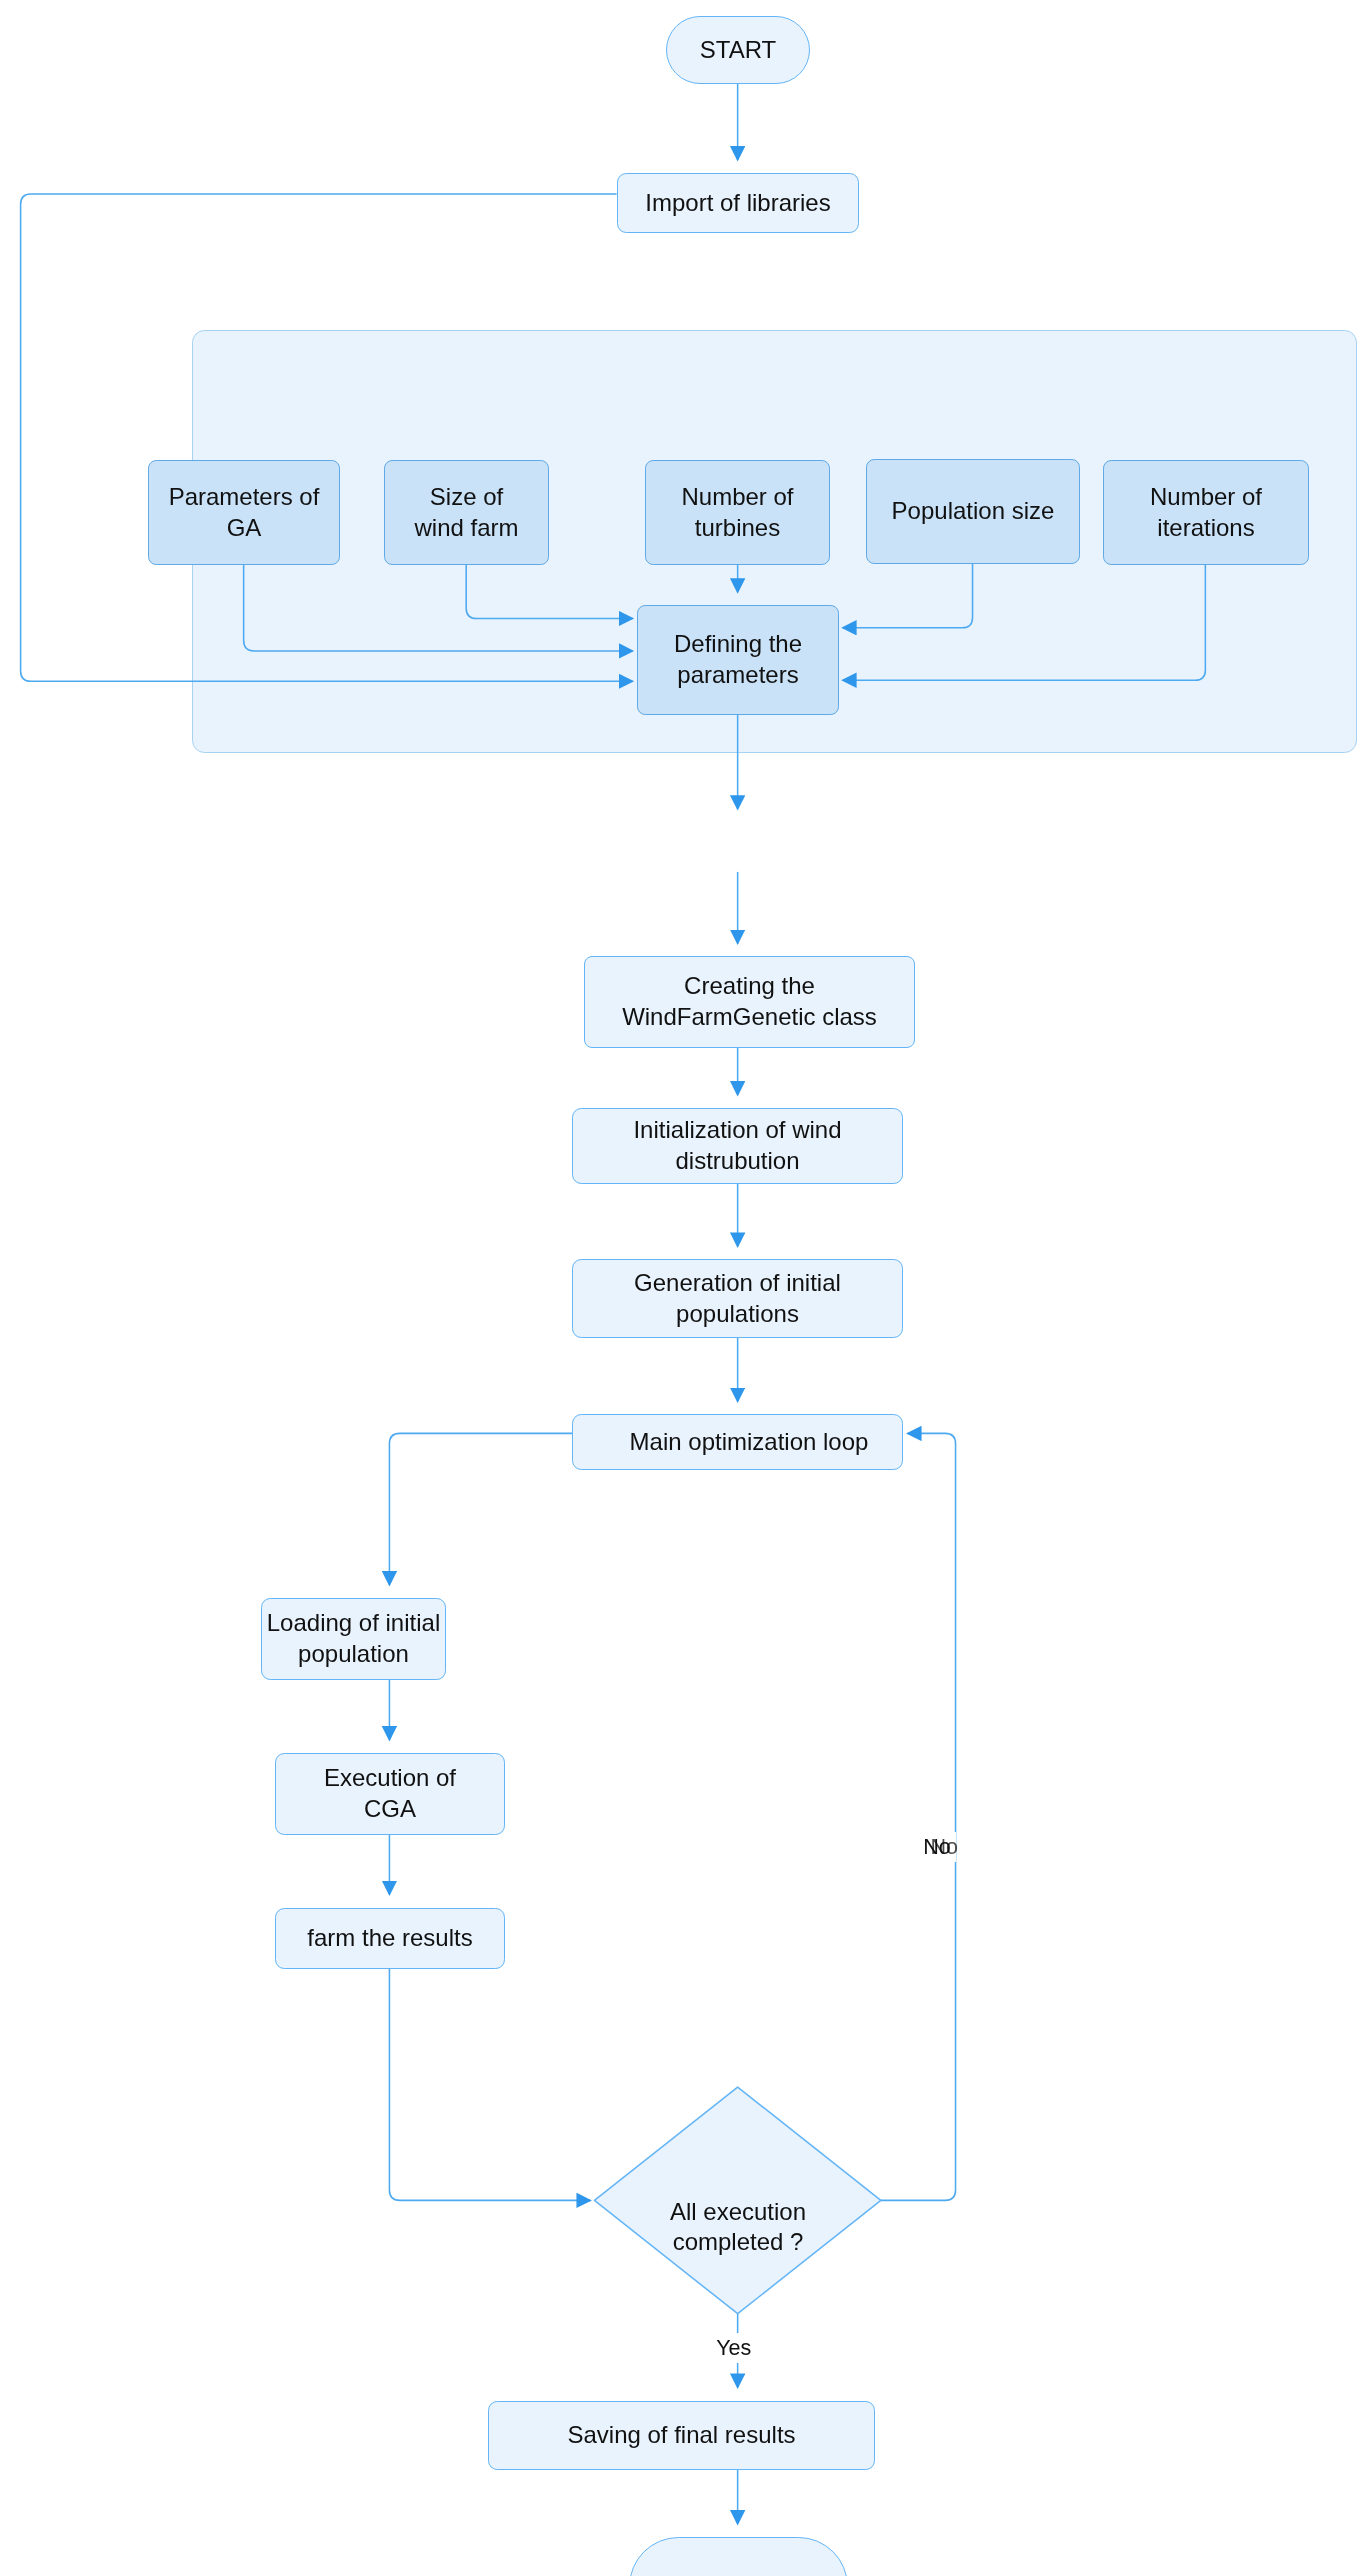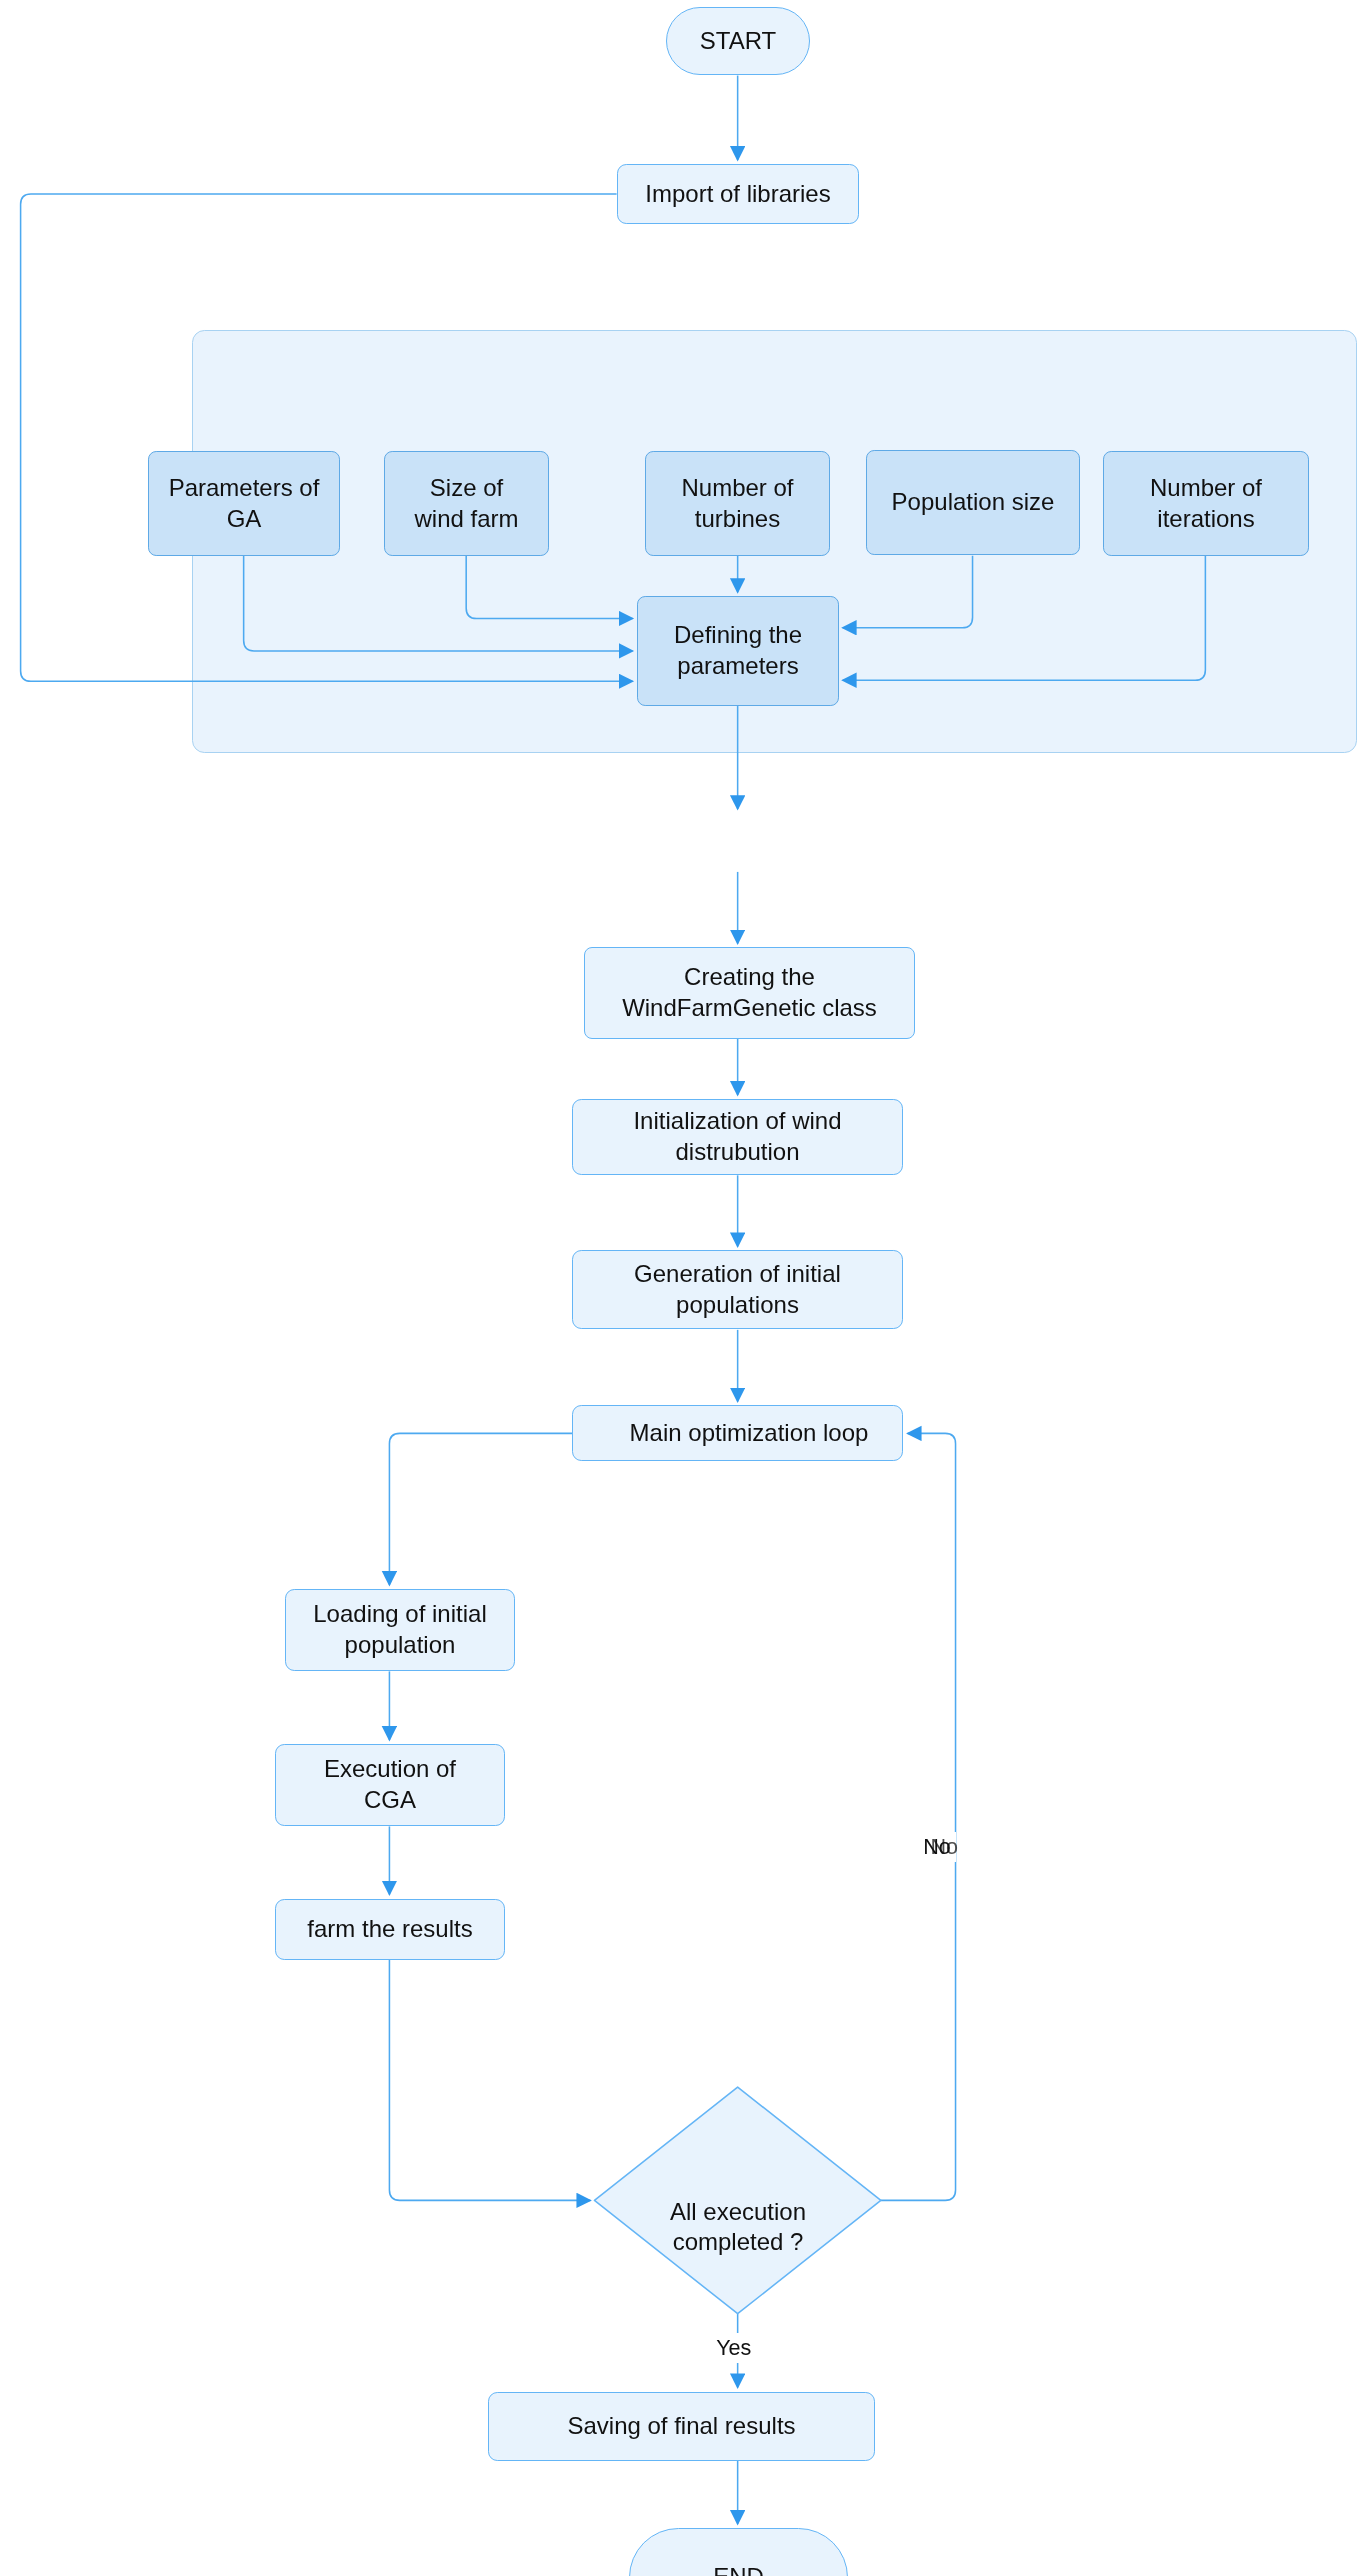--- a/index.html
+++ b/index.html
@@ -17,20 +17,21 @@
     position:absolute;
     display:flex;
     align-items:center;
     justify-content:center;
     text-align:center;
     box-sizing:border-box;
     font-size:24px;
     line-height:1.28;
     white-space:pre-line;
     z-index:3;
+    margin-top:9px;
   }
   .process{
     background:#e8f3fd;
     border:1.5px solid #64b5f6;
     border-radius:9.3px;
   }
   .param{
     background:#c9e2f8;
     border:1.5px solid #5ea9e6;
     border-radius:8.2px;
@@ -155,21 +156,21 @@
 
   <div class="node process" style="left:572px;top:1250px;width:331px;height:79px;">
     <span>Generation of initial
 populations</span>
   </div>
 
   <div class="node process" style="left:572px;top:1405px;width:331px;height:56px;padding-left:23px;">
     <span>Main optimization loop</span>
   </div>
 
-  <div class="node process" style="left:285px;top:1589px;width:230px;height:82px;text-align:center;">
+  <div class="node process" style="left:261px;top:1589px;width:185px;height:82px;text-align:center;">
     <span>Loading of initial
 population</span>
   </div>
 
   <div class="node process" style="left:275px;top:1744px;width:230px;height:82px;">
     <span>Execution of
 CGA</span>
   </div>
 
   <div class="node process" style="left:275px;top:1899px;width:230px;height:61px;">

